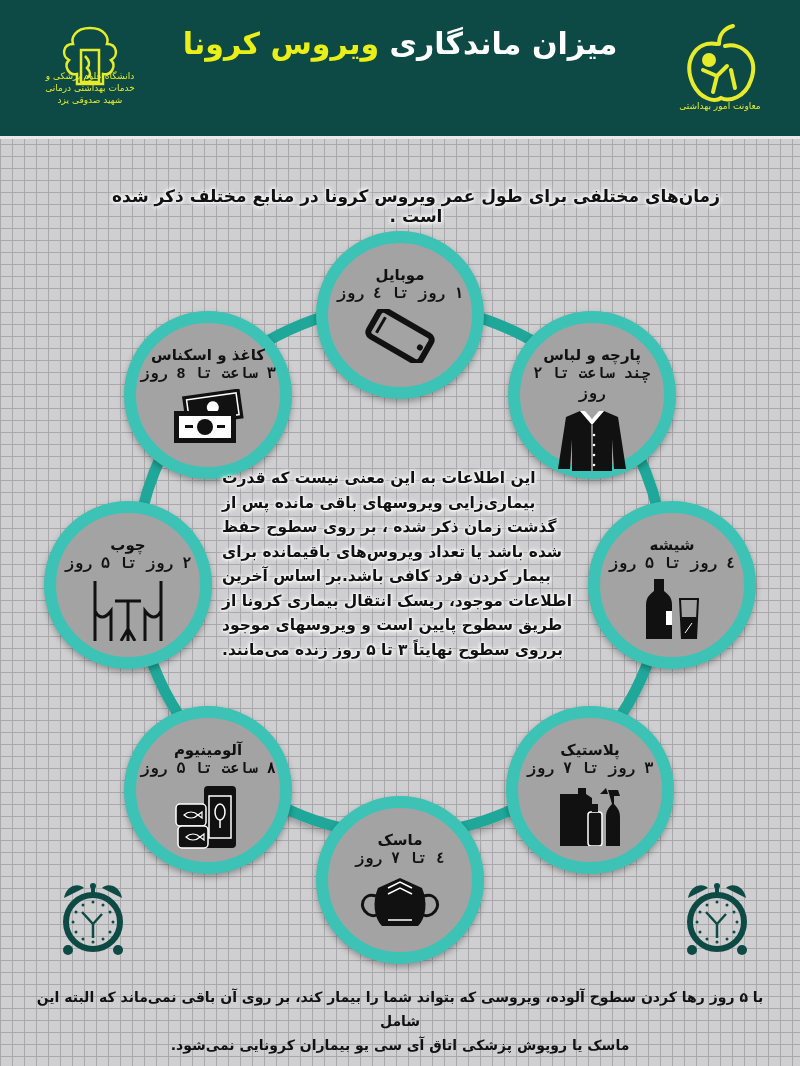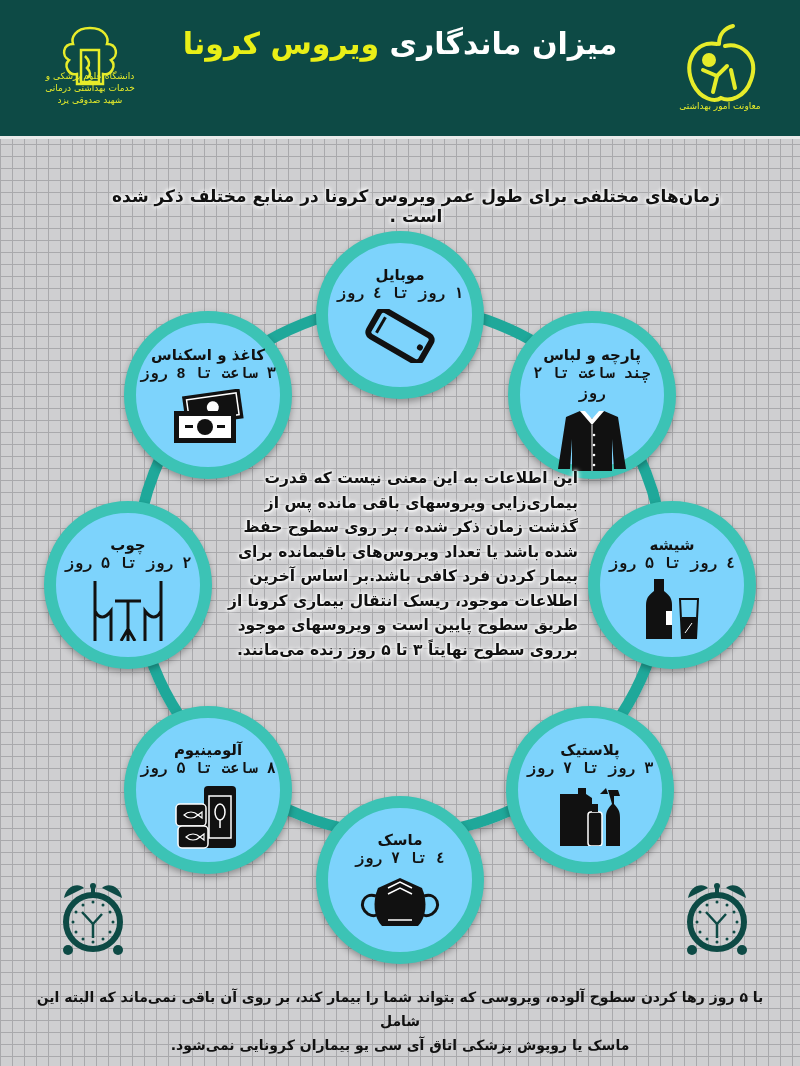--- a/index.html
+++ b/index.html
@@ -35,31 +35,31 @@
     font-size:17px; font-weight:bold; color:#111;
     text-shadow:0 0 4px #fff, 0 0 4px #fff, 0 0 6px #fff;
   }
   .ring {
     position:absolute; left:130px; top:300px; width:540px; height:540px;
     border-radius:50%; border:11px solid #1fa89a; box-sizing:border-box;
     box-shadow:0 4px 6px rgba(0,0,0,0.25);
   }
   .node {
     position:absolute; width:168px; height:168px; border-radius:50%;
-    background:#7dd3fc; box-sizing:border-box;
+    background:#a3a3a3; box-sizing:border-box;
     border:12px solid #3cc3b5;
     box-shadow:0 3px 6px rgba(0,0,0,0.3);
     text-align:center;
   }
   .node .name { display:block; margin-top:22px; font-weight:bold; font-size:15px; color:#111; line-height:20px; }
   .node .dur { display:block; font-weight:bold; font-size:15px; color:#111; line-height:20px;font-family:Liberation Mono, monospace; }
   .node svg { display:block; margin:4px auto 0; }
   .center-text {
     position:absolute; left:222px; top:466px; width:356px;
-    text-align:right; font-weight:bold; font-size:15.5px; line-height:24.5px; color:#111;
+    text-align:left; font-weight:bold; font-size:15.5px; line-height:24.5px; color:#111;
     text-shadow:0 0 3px #fff, 0 0 3px #fff, 0 0 5px #fff, 0 0 6px #fff;
   }
   .clock { position:absolute; width:66px; height:76px; }
   .footer {
     position:absolute; top:985px; left:30px; width:740px; text-align:center;
     font-size:14px; font-weight:bold; line-height:24px; color:#111;
   }
 </style>
 </head>
 <body>

